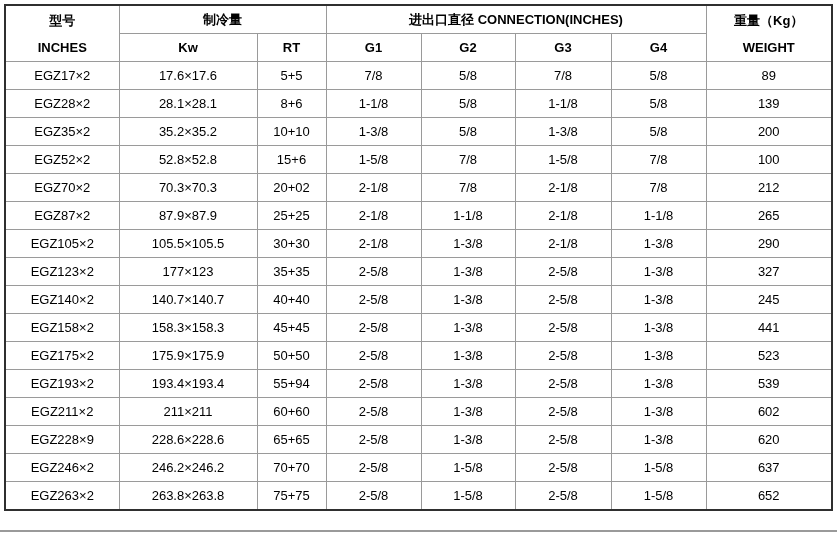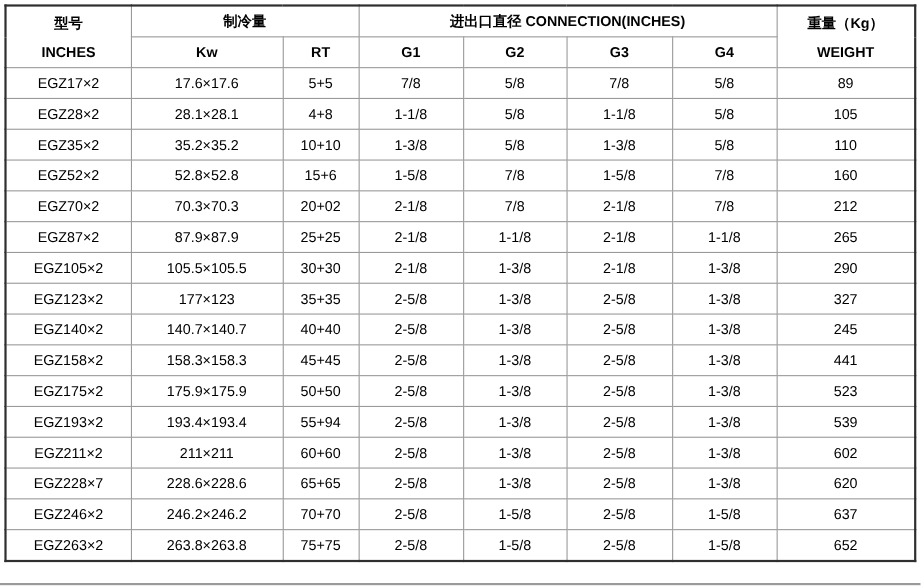--- a/index.html
+++ b/index.html
@@ -100,46 +100,46 @@
           <td>5+5</td>
           <td>7/8</td>
           <td>5/8</td>
           <td>7/8</td>
           <td>5/8</td>
           <td>89</td>
         </tr>
         <tr>
           <td>EGZ28×2</td>
           <td>28.1×28.1</td>
-          <td>4+8</td>
-          <td>1-1/8</td>
-          <td>5/8</td>
-          <td>1-1/8</td>
-          <td>5/8</td>
-          <td>105</td>
+          <td>8+6</td>
+          <td>1-1/8</td>
+          <td>5/8</td>
+          <td>1-1/8</td>
+          <td>5/8</td>
+          <td>139</td>
         </tr>
         <tr>
           <td>EGZ35×2</td>
           <td>35.2×35.2</td>
           <td>10+10</td>
           <td>1-3/8</td>
           <td>5/8</td>
           <td>1-3/8</td>
           <td>5/8</td>
-          <td>110</td>
+          <td>200</td>
         </tr>
         <tr>
           <td>EGZ52×2</td>
           <td>52.8×52.8</td>
           <td>15+6</td>
           <td>1-5/8</td>
           <td>7/8</td>
           <td>1-5/8</td>
           <td>7/8</td>
-          <td>160</td>
+          <td>100</td>
         </tr>
         <tr>
           <td>EGZ70×2</td>
           <td>70.3×70.3</td>
           <td>20+02</td>
           <td>2-1/8</td>
           <td>7/8</td>
           <td>2-1/8</td>
           <td>7/8</td>
           <td>212</td>
@@ -218,21 +218,21 @@
           <td>EGZ211×2</td>
           <td>211×211</td>
           <td>60+60</td>
           <td>2-5/8</td>
           <td>1-3/8</td>
           <td>2-5/8</td>
           <td>1-3/8</td>
           <td>602</td>
         </tr>
         <tr>
-          <td>EGZ228×7</td>
+          <td>EGZ228×9</td>
           <td>228.6×228.6</td>
           <td>65+65</td>
           <td>2-5/8</td>
           <td>1-3/8</td>
           <td>2-5/8</td>
           <td>1-3/8</td>
           <td>620</td>
         </tr>
         <tr>
           <td>EGZ246×2</td>

